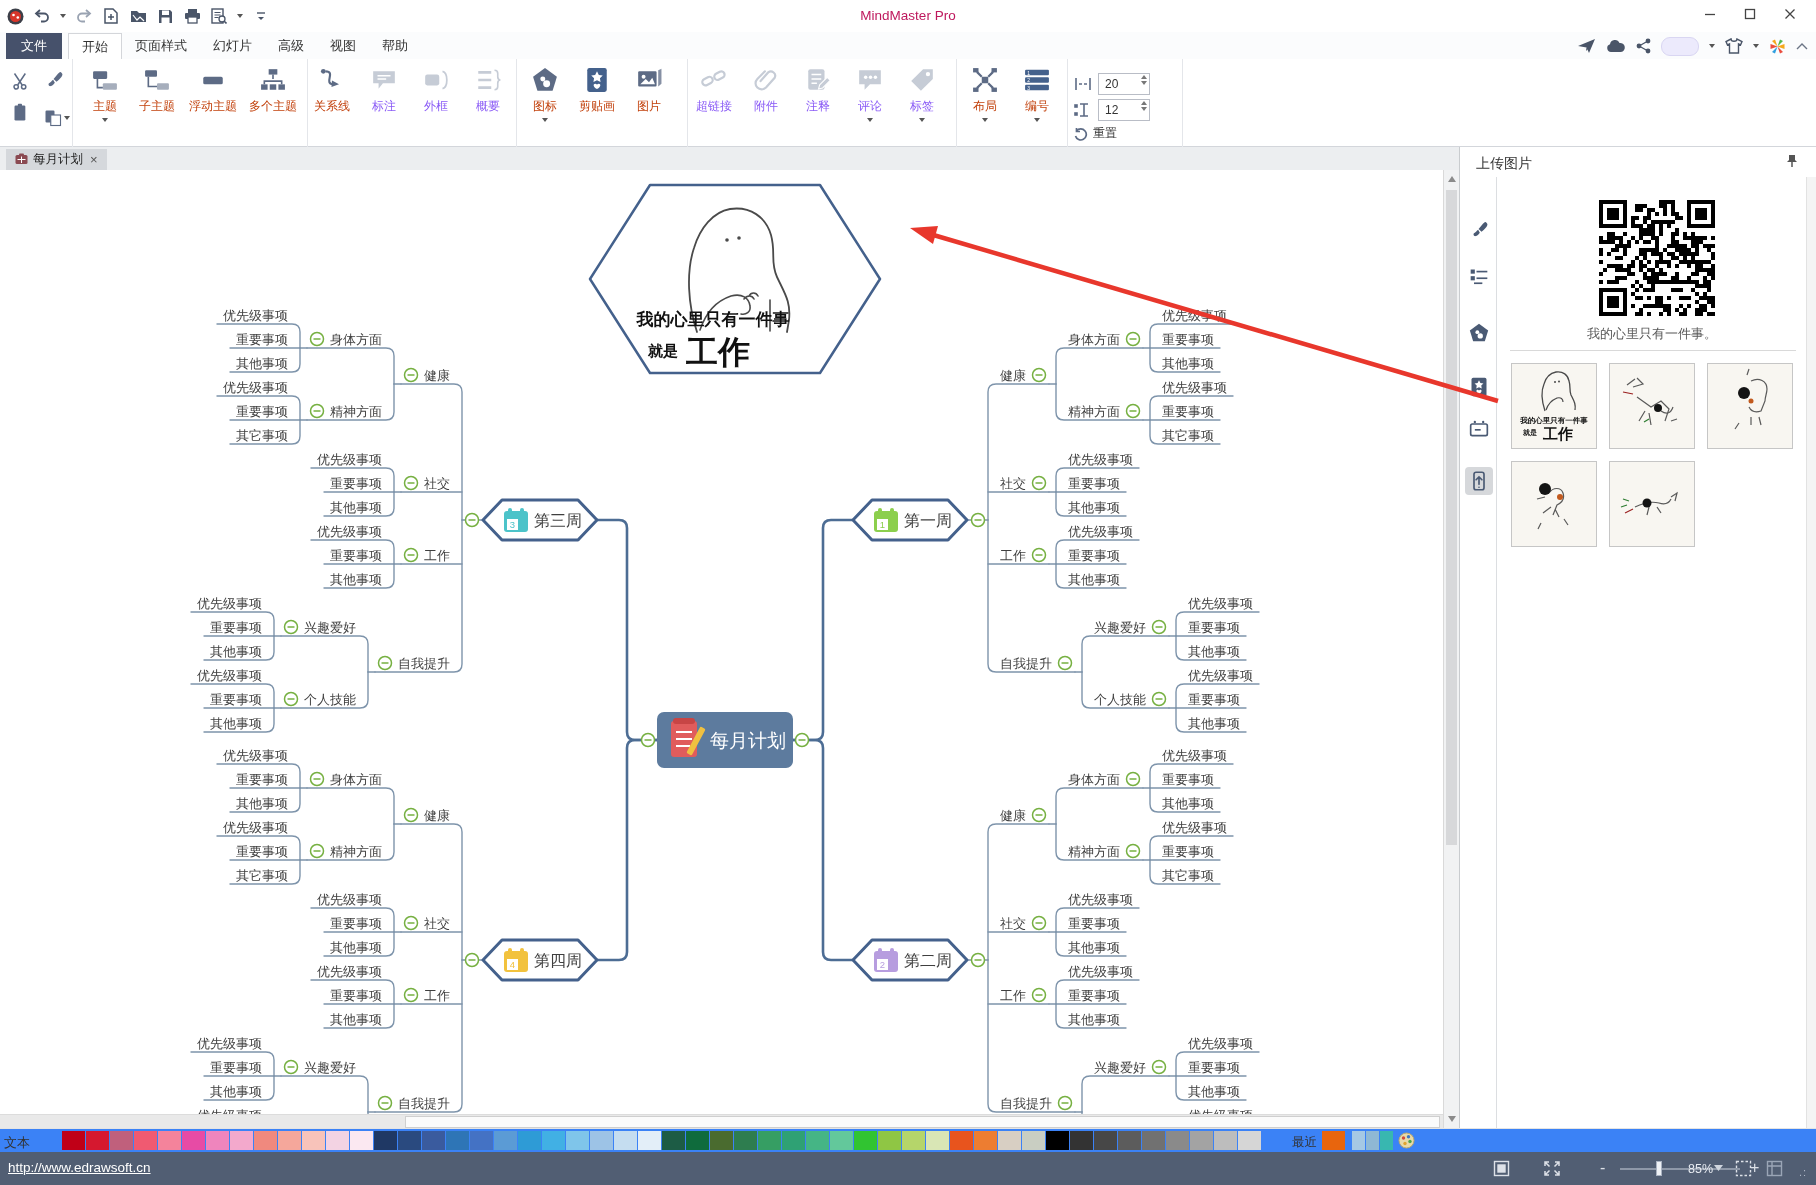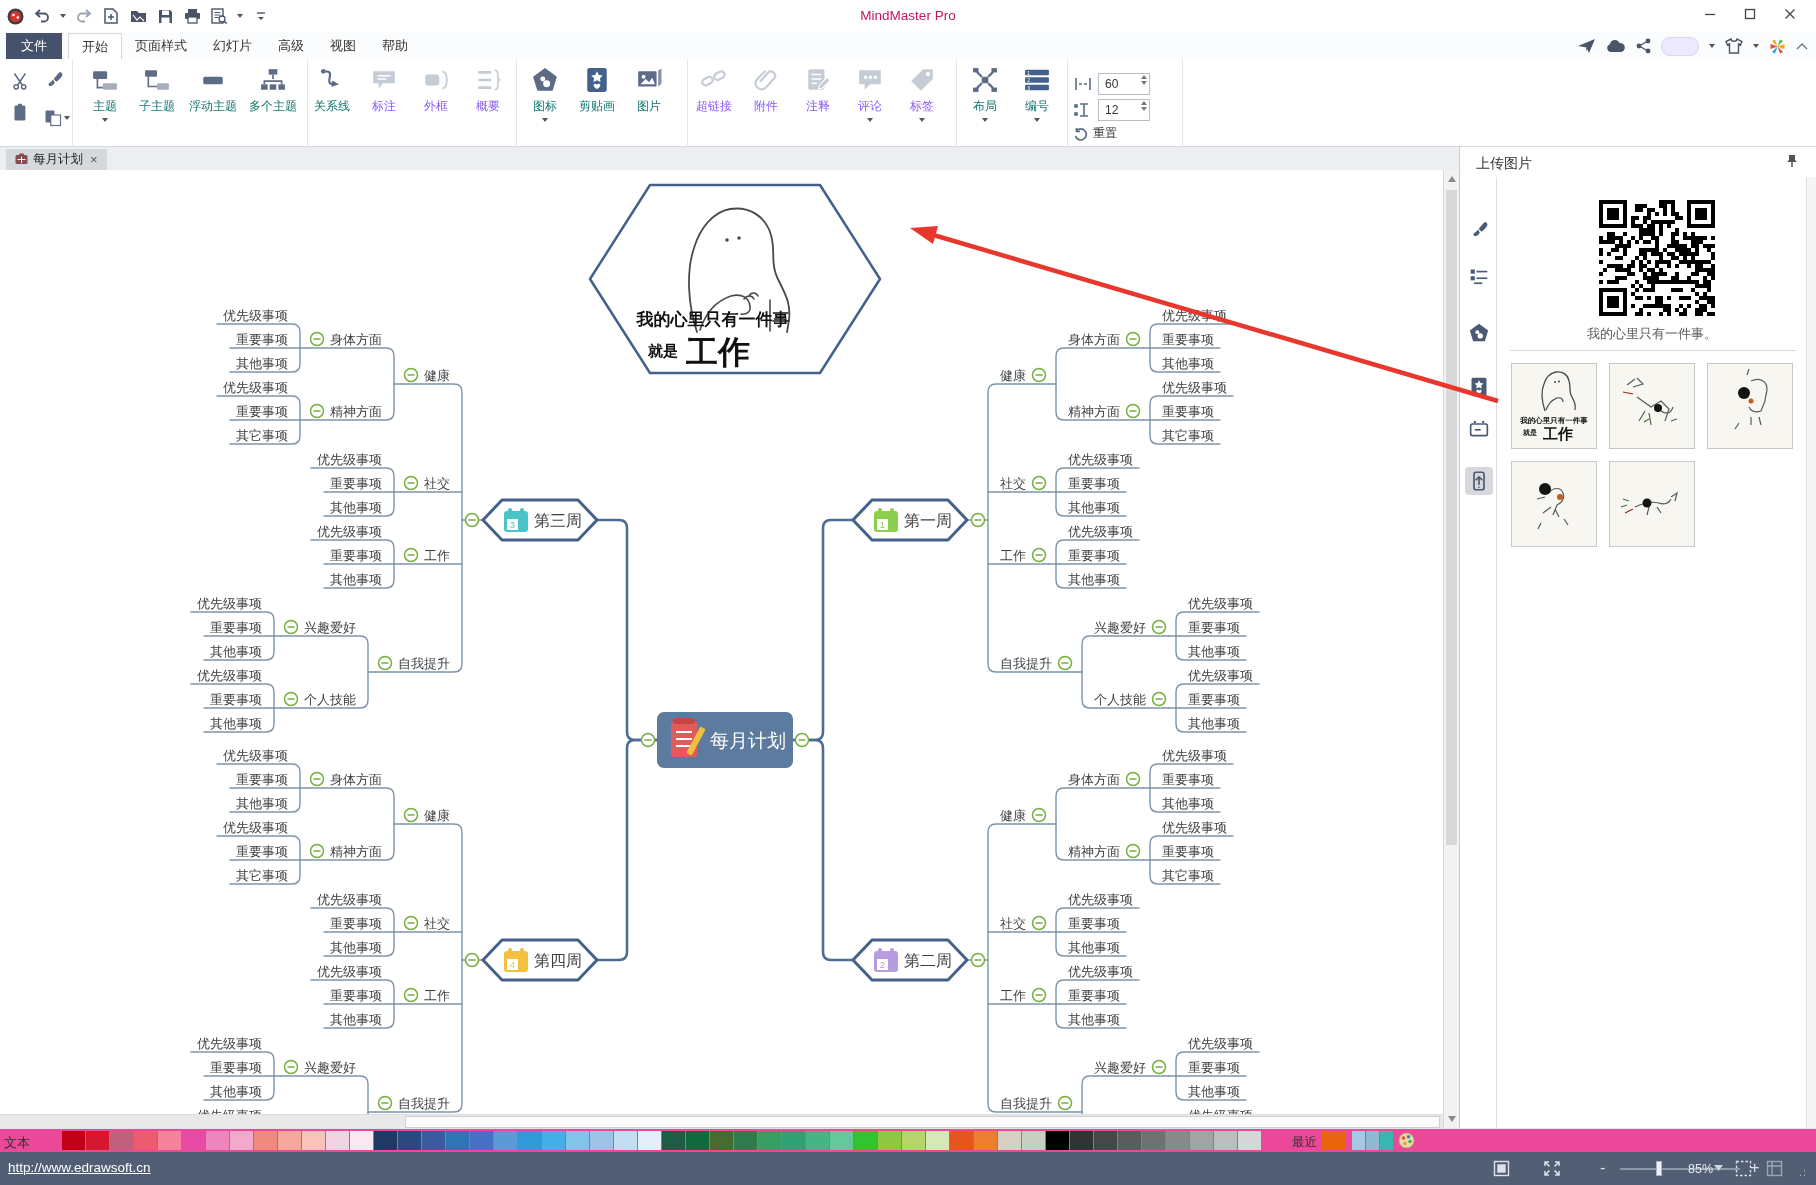--- a/index.html
+++ b/index.html
@@ -27,21 +27,21 @@
   .mtab.active{background:#fff;border:1px solid #d4d6da;border-bottom:none;position:relative;z-index:2;}
   .mbright{position:absolute;right:8px;top:3px;display:flex;align-items:center;gap:10px;height:22px;}
   .avatar{width:36px;height:17px;border-radius:9px;background:#eceafc;border:1px solid #d9d6f2;}
   .caret{width:0;height:0;border-left:4px solid transparent;border-right:4px solid transparent;border-top:5px solid #555;display:inline-block;}
   .caret.sm{border-left-width:3px;border-right-width:3px;border-top-width:4px;}
 
   
   .ribbon{position:absolute;left:0;top:59px;width:1816px;height:87px;background:#fff;border-bottom:1px solid #d3d6db;}
   .rgroup{position:absolute;top:0;height:86px;border-right:1px solid #e4e6ea;display:flex;align-items:flex-start;padding-top:8px;}
   .rbtn{width:52px;display:flex;flex-direction:column;align-items:center;gap:5px;color:#5d6b85;cursor:pointer;}
-  .rbtn .rlabel{font-size:12px;color:#0f766e;white-space:nowrap;}
+  .rbtn .rlabel{font-size:12px;color:#c2410c;white-space:nowrap;}
   .rbtn.dis{color:#c6ccd6;}
   .rbtn.dis .rlabel{color:#8b5cf6;}
   .rbtn .dd{margin-top:-2px;}
   .clipgrid{display:grid;grid-template-columns:26px 26px;grid-template-rows:30px 30px;gap:2px 6px;padding:4px 10px 0 12px;color:#5d6b85;}
   .spingroup{display:flex;flex-direction:column;gap:4px;padding:6px 12px 0 10px;color:#5d6b85;font-size:12px;}
   .spinrow{display:flex;align-items:center;gap:6px;}
   .spinbox{width:44px;height:20px;border:1px solid #b9bdc6;display:flex;align-items:center;font-size:12px;color:#333;padding-left:6px;position:relative;background:#fff;}
   .spinarrows{position:absolute;right:2px;top:1px;display:flex;flex-direction:column;gap:2px;}
   .tri-u{width:0;height:0;border-left:3.5px solid transparent;border-right:3.5px solid transparent;border-bottom:4px solid #777;}
   .tri-d{width:0;height:0;border-left:3.5px solid transparent;border-right:3.5px solid transparent;border-top:4px solid #777;}
@@ -69,21 +69,21 @@
   .strip{position:absolute;left:0;top:30px;width:37px;height:951px;border-right:1px solid #dcdee1;box-sizing:border-box;}
   .sicon{position:absolute;left:5px;width:28px;height:28px;display:flex;align-items:center;justify-content:center;color:#4a5a74;}
   .sicon.sel{background:#d6d8db;border-radius:4px;}
   .pscroll{position:absolute;right:0;top:30px;width:10px;height:951px;background:#f4f4f4;border-left:1px solid #e2e2e2;box-sizing:border-box;}
   .qrwrap{position:absolute;left:139px;top:53px;}
   .qrcaption{position:absolute;left:37px;top:178px;width:310px;text-align:center;font-size:13px;color:#595959;}
   .pdivider{position:absolute;left:50px;top:203px;width:286px;height:1px;background:#d9d9d9;}
   .thumb{position:absolute;width:86px;height:86px;background:#f8f6f1;border:1px solid #c6c6c6;box-sizing:border-box;display:flex;align-items:center;justify-content:center;}
 
   
-  .palette{position:absolute;left:0;top:1128px;width:1816px;height:24px;background:#ec4899;border-top:1px solid #e4e4e4;}
+  .palette{position:absolute;left:0;top:1128px;width:1816px;height:24px;background:#3b82f6;border-top:1px solid #e4e4e4;}
   .pal-label{position:absolute;left:4px;top:5px;font-size:13px;color:#333;}
   .swatches{position:absolute;left:62px;top:2px;display:flex;gap:1px;}
   .sw{width:23px;height:19px;}
   .recent-label{position:absolute;left:1292px;top:5px;font-size:12.5px;color:#333;}
   .sw-recent{position:absolute;left:1322px;top:2px;width:23px;height:19px;}
   .quick-sw{position:absolute;top:2px;width:13px;height:19px;}
 
   
   .statusbar{position:absolute;left:0;top:1152px;width:1816px;height:33px;background:#515e73;}
   .statuslink{position:absolute;left:8px;top:8px;font-size:13.5px;color:#fff;text-decoration:underline;}
@@ -442,21 +442,21 @@
   <div class="rgroup" style="left:1064px;width:118px;">
     <div class="spingroup">
       <div class="spinrow">
         <span>
             <svg width="18" height="16" viewBox="0 0 18 16" stroke="currentColor" stroke-width="1.6" fill="none">
               <path d="M2 2 v12 M16 2 v12"></path>
               <path d="M5 8 h3 M10 8 h3" stroke-dasharray="3 2"></path>
             </svg>
           </span>
         <div class="spinbox">
-            <span>60</span>
+            <span>20</span>
           <span class="spinarrows">
               <span class="tri-u"></span>
               <span class="tri-d"></span>
             </span>
         </div>
       </div>
       <div class="spinrow">
         <span>
             <svg width="18" height="16" viewBox="0 0 18 16" stroke="currentColor" stroke-width="1.6" fill="none">
               <path d="M6 2 h8 M10 2 v12 M6 14 h8"></path>

